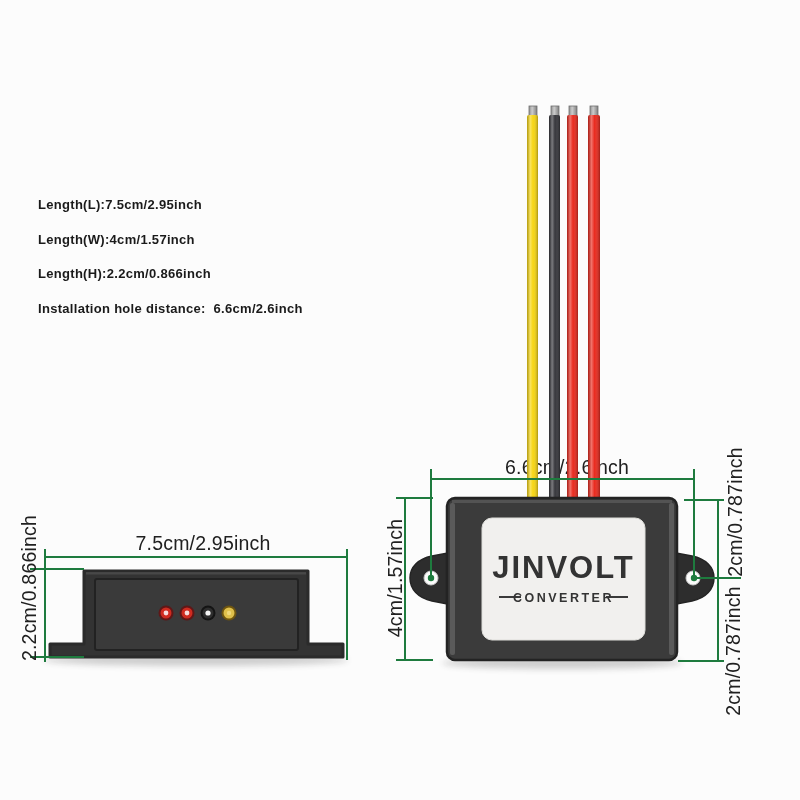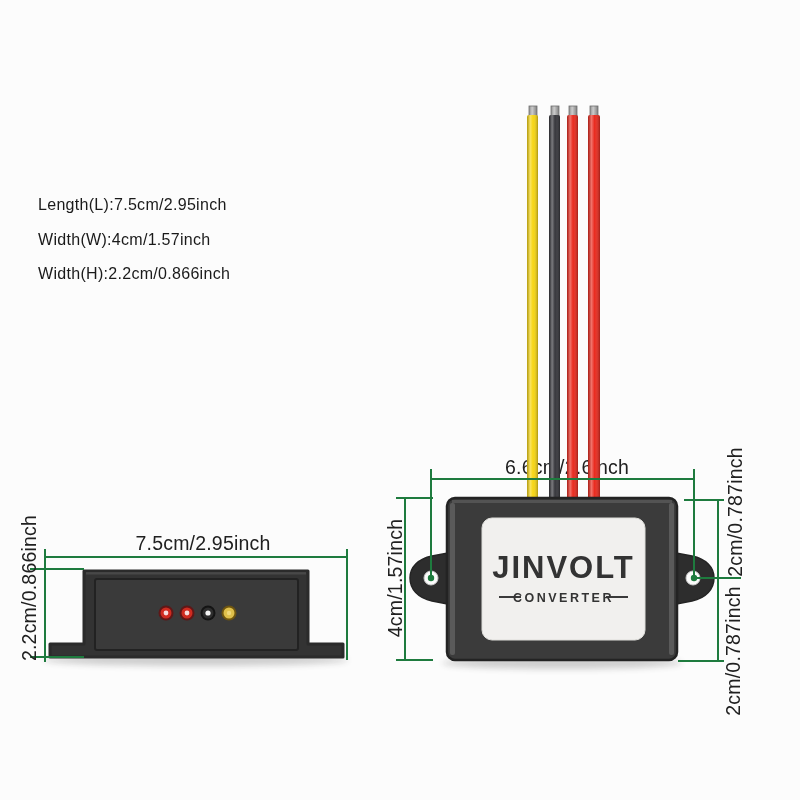--- a/index.html
+++ b/index.html
@@ -4,21 +4,21 @@
 <style>
   html,body{margin:0;padding:0;}
   body{background:#fcfcfc;font-family:"Liberation Sans",sans-serif;}
   .canvas{
     position:relative;width:800px;height:800px;overflow:hidden;
     background:var(--background,#fcfcfc);
     font-family:"Liberation Sans",sans-serif;
   }
   .specs{position:absolute;left:38px;top:188px;}
   .spec-line{
-    font-size:16px;font-weight:400;color:var(--spec-text,#1a1a1a);
+    font-size:13px;font-weight:700;color:var(--spec-text,#1a1a1a);
     line-height:34.5px;white-space:pre;letter-spacing:.3px;
   }
   svg.diagram{position:absolute;left:0;top:0;}
   .dim{stroke:var(--dimension-green,#1e7b3e);stroke-width:2;fill:none;}
   .dimdot{fill:var(--dimension-green,#1e7b3e);stroke:none;}
   .dimtext{
     font-size:19.5px;fill:#202020;font-weight:400;
     font-family:"Liberation Sans",sans-serif;letter-spacing:.2px;
   }
   .brand{
@@ -30,22 +30,23 @@
     font-family:"Liberation Sans",sans-serif;
   }
 </style>
 </head>
 <body>
 
 <div class="canvas">
 
   <div class="specs">
     <div class="spec-line">Length(L):7.5cm/2.95inch</div>
-    <div class="spec-line">Width(W):4cm/1.57inch</div>
-    <div class="spec-line">Width(H):2.2cm/0.866inch</div>
+    <div class="spec-line">Length(W):4cm/1.57inch</div>
+    <div class="spec-line">Length(H):2.2cm/0.866inch</div>
+    <div class="spec-line">Installation hole distance:  6.6cm/2.6inch</div>
   </div>
 
   <svg class="diagram" width="800" height="800" viewBox="0 0 800 800">
     <defs>
       <filter id="soft" x="-60%" y="-60%" width="220%" height="220%">
         <feGaussianBlur stdDeviation="3.2"></feGaussianBlur>
       </filter>
       <linearGradient id="wireShade" x1="0" y1="0" x2="1" y2="0">
         <stop offset="0" stop-color="#000" stop-opacity="0.26"></stop>
         <stop offset="0.28" stop-color="#fff" stop-opacity="0.35"></stop>

